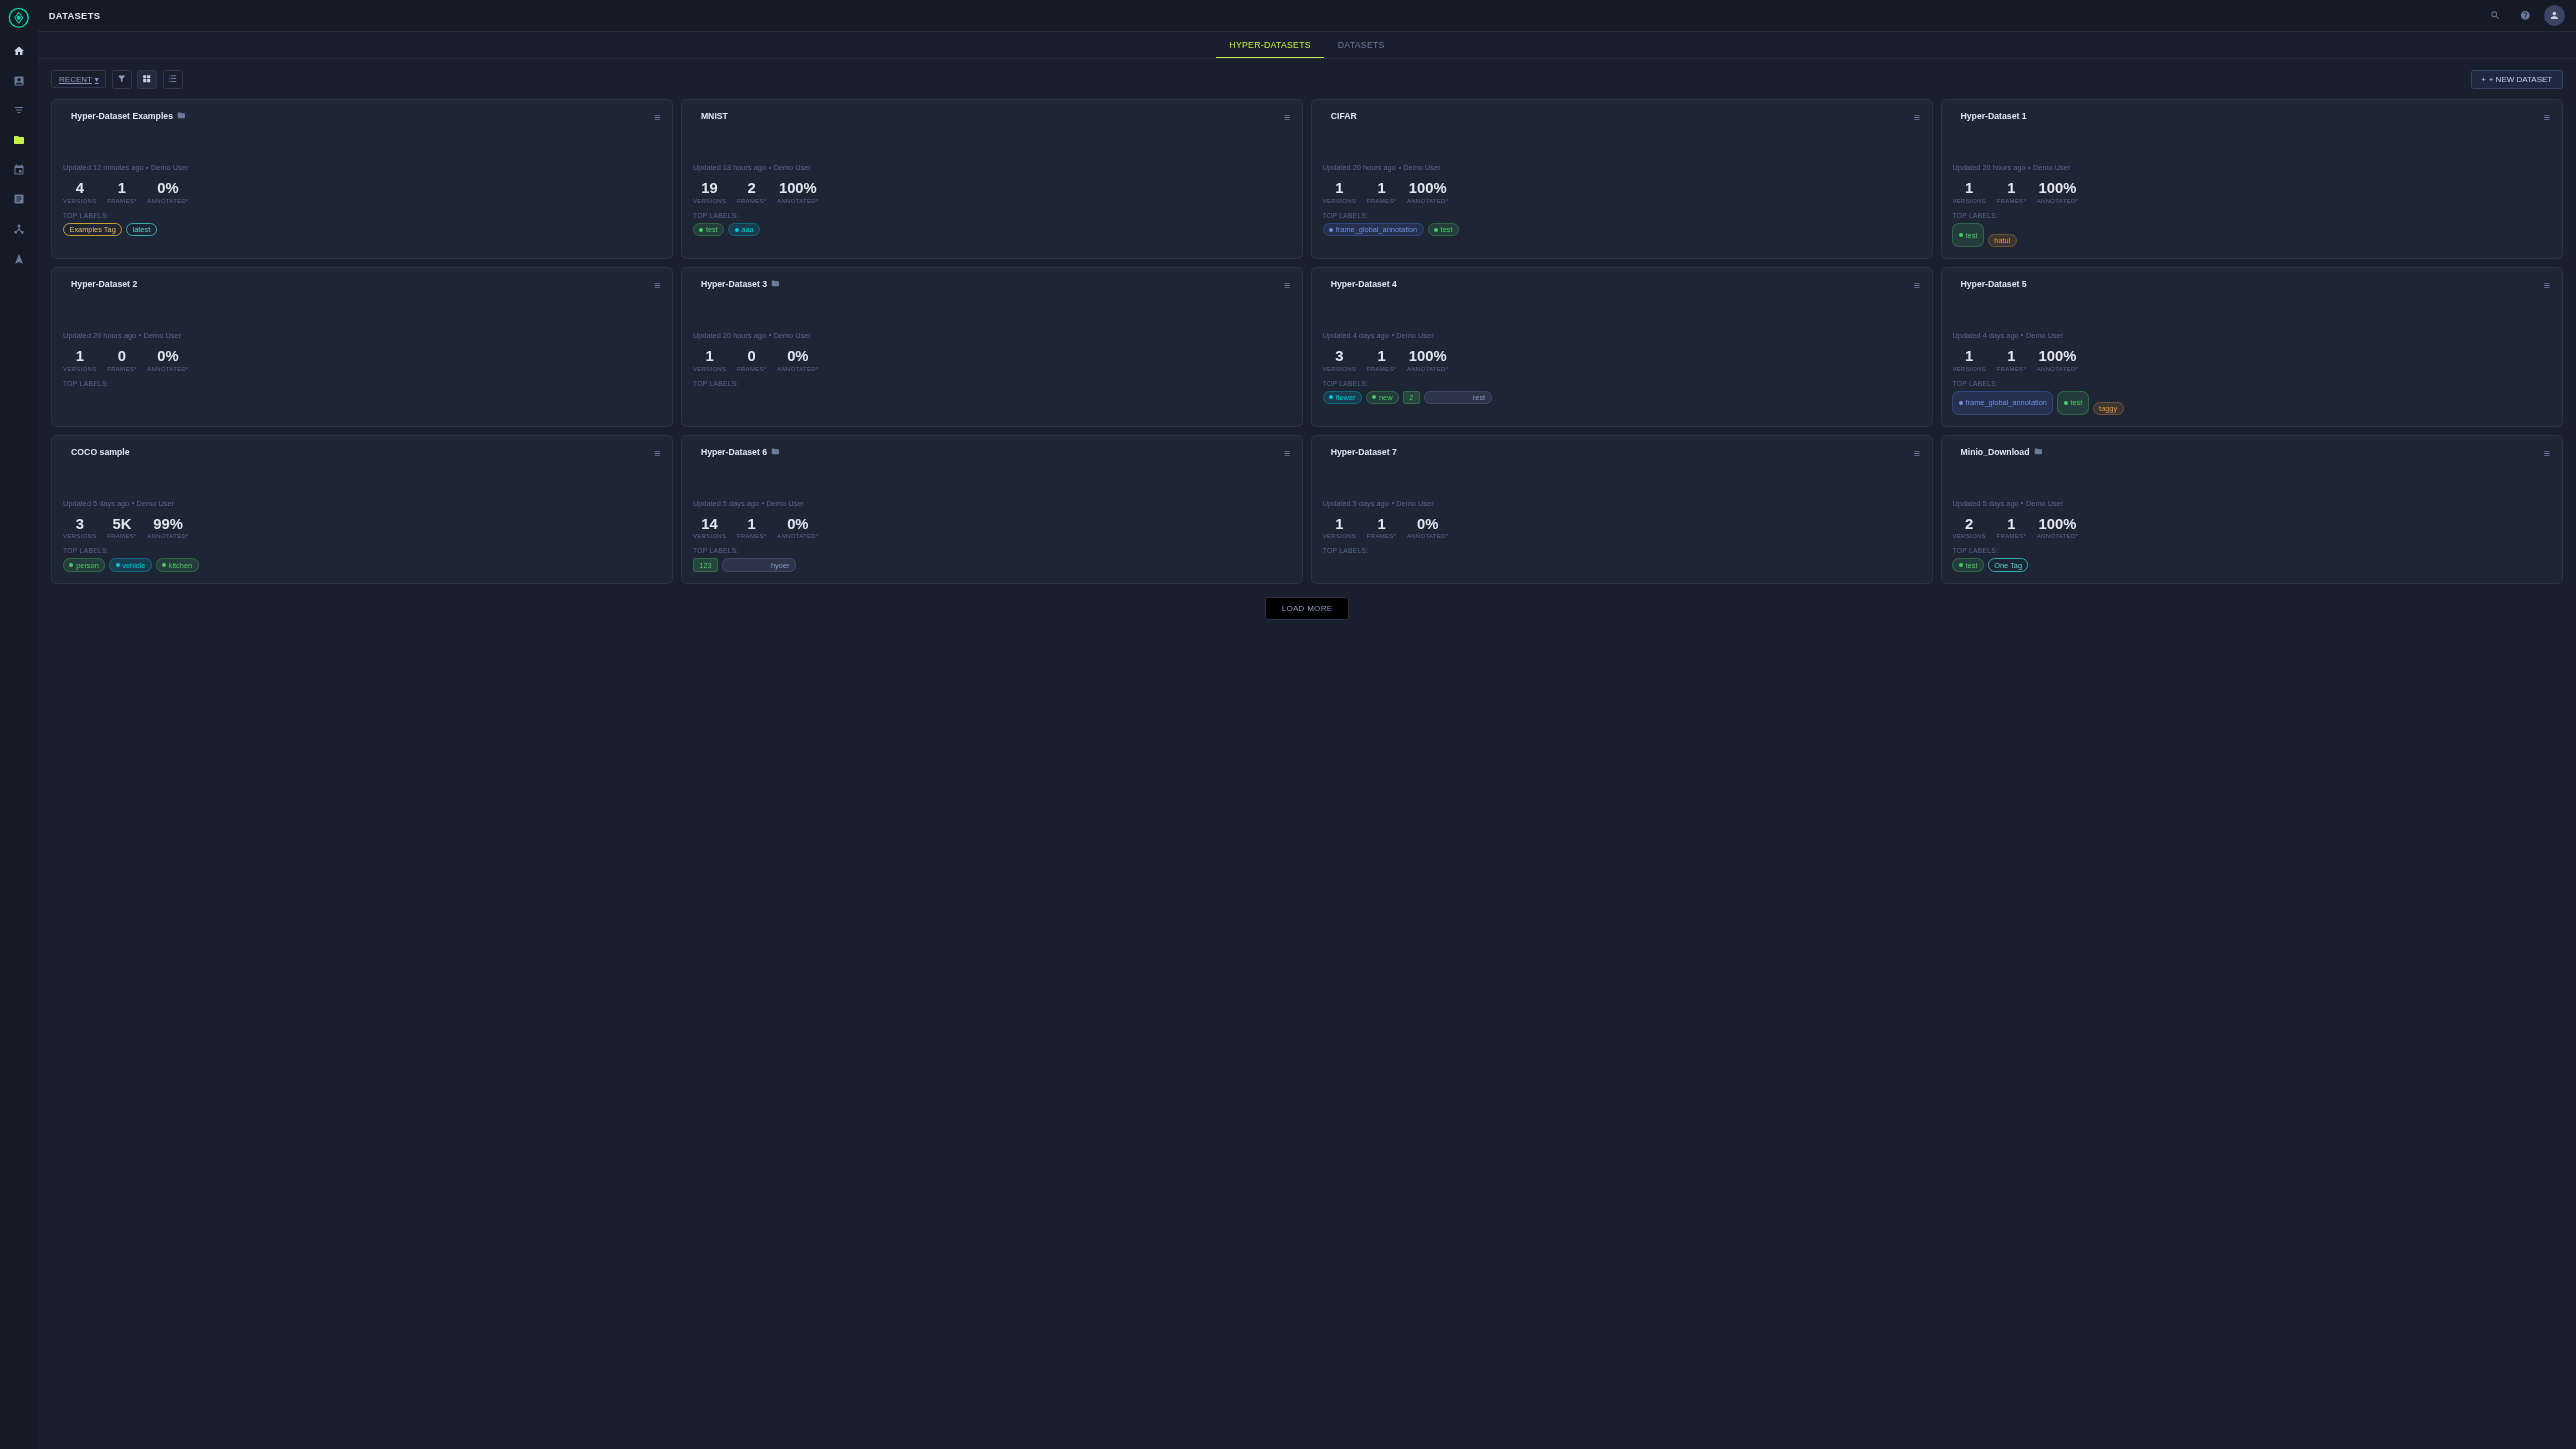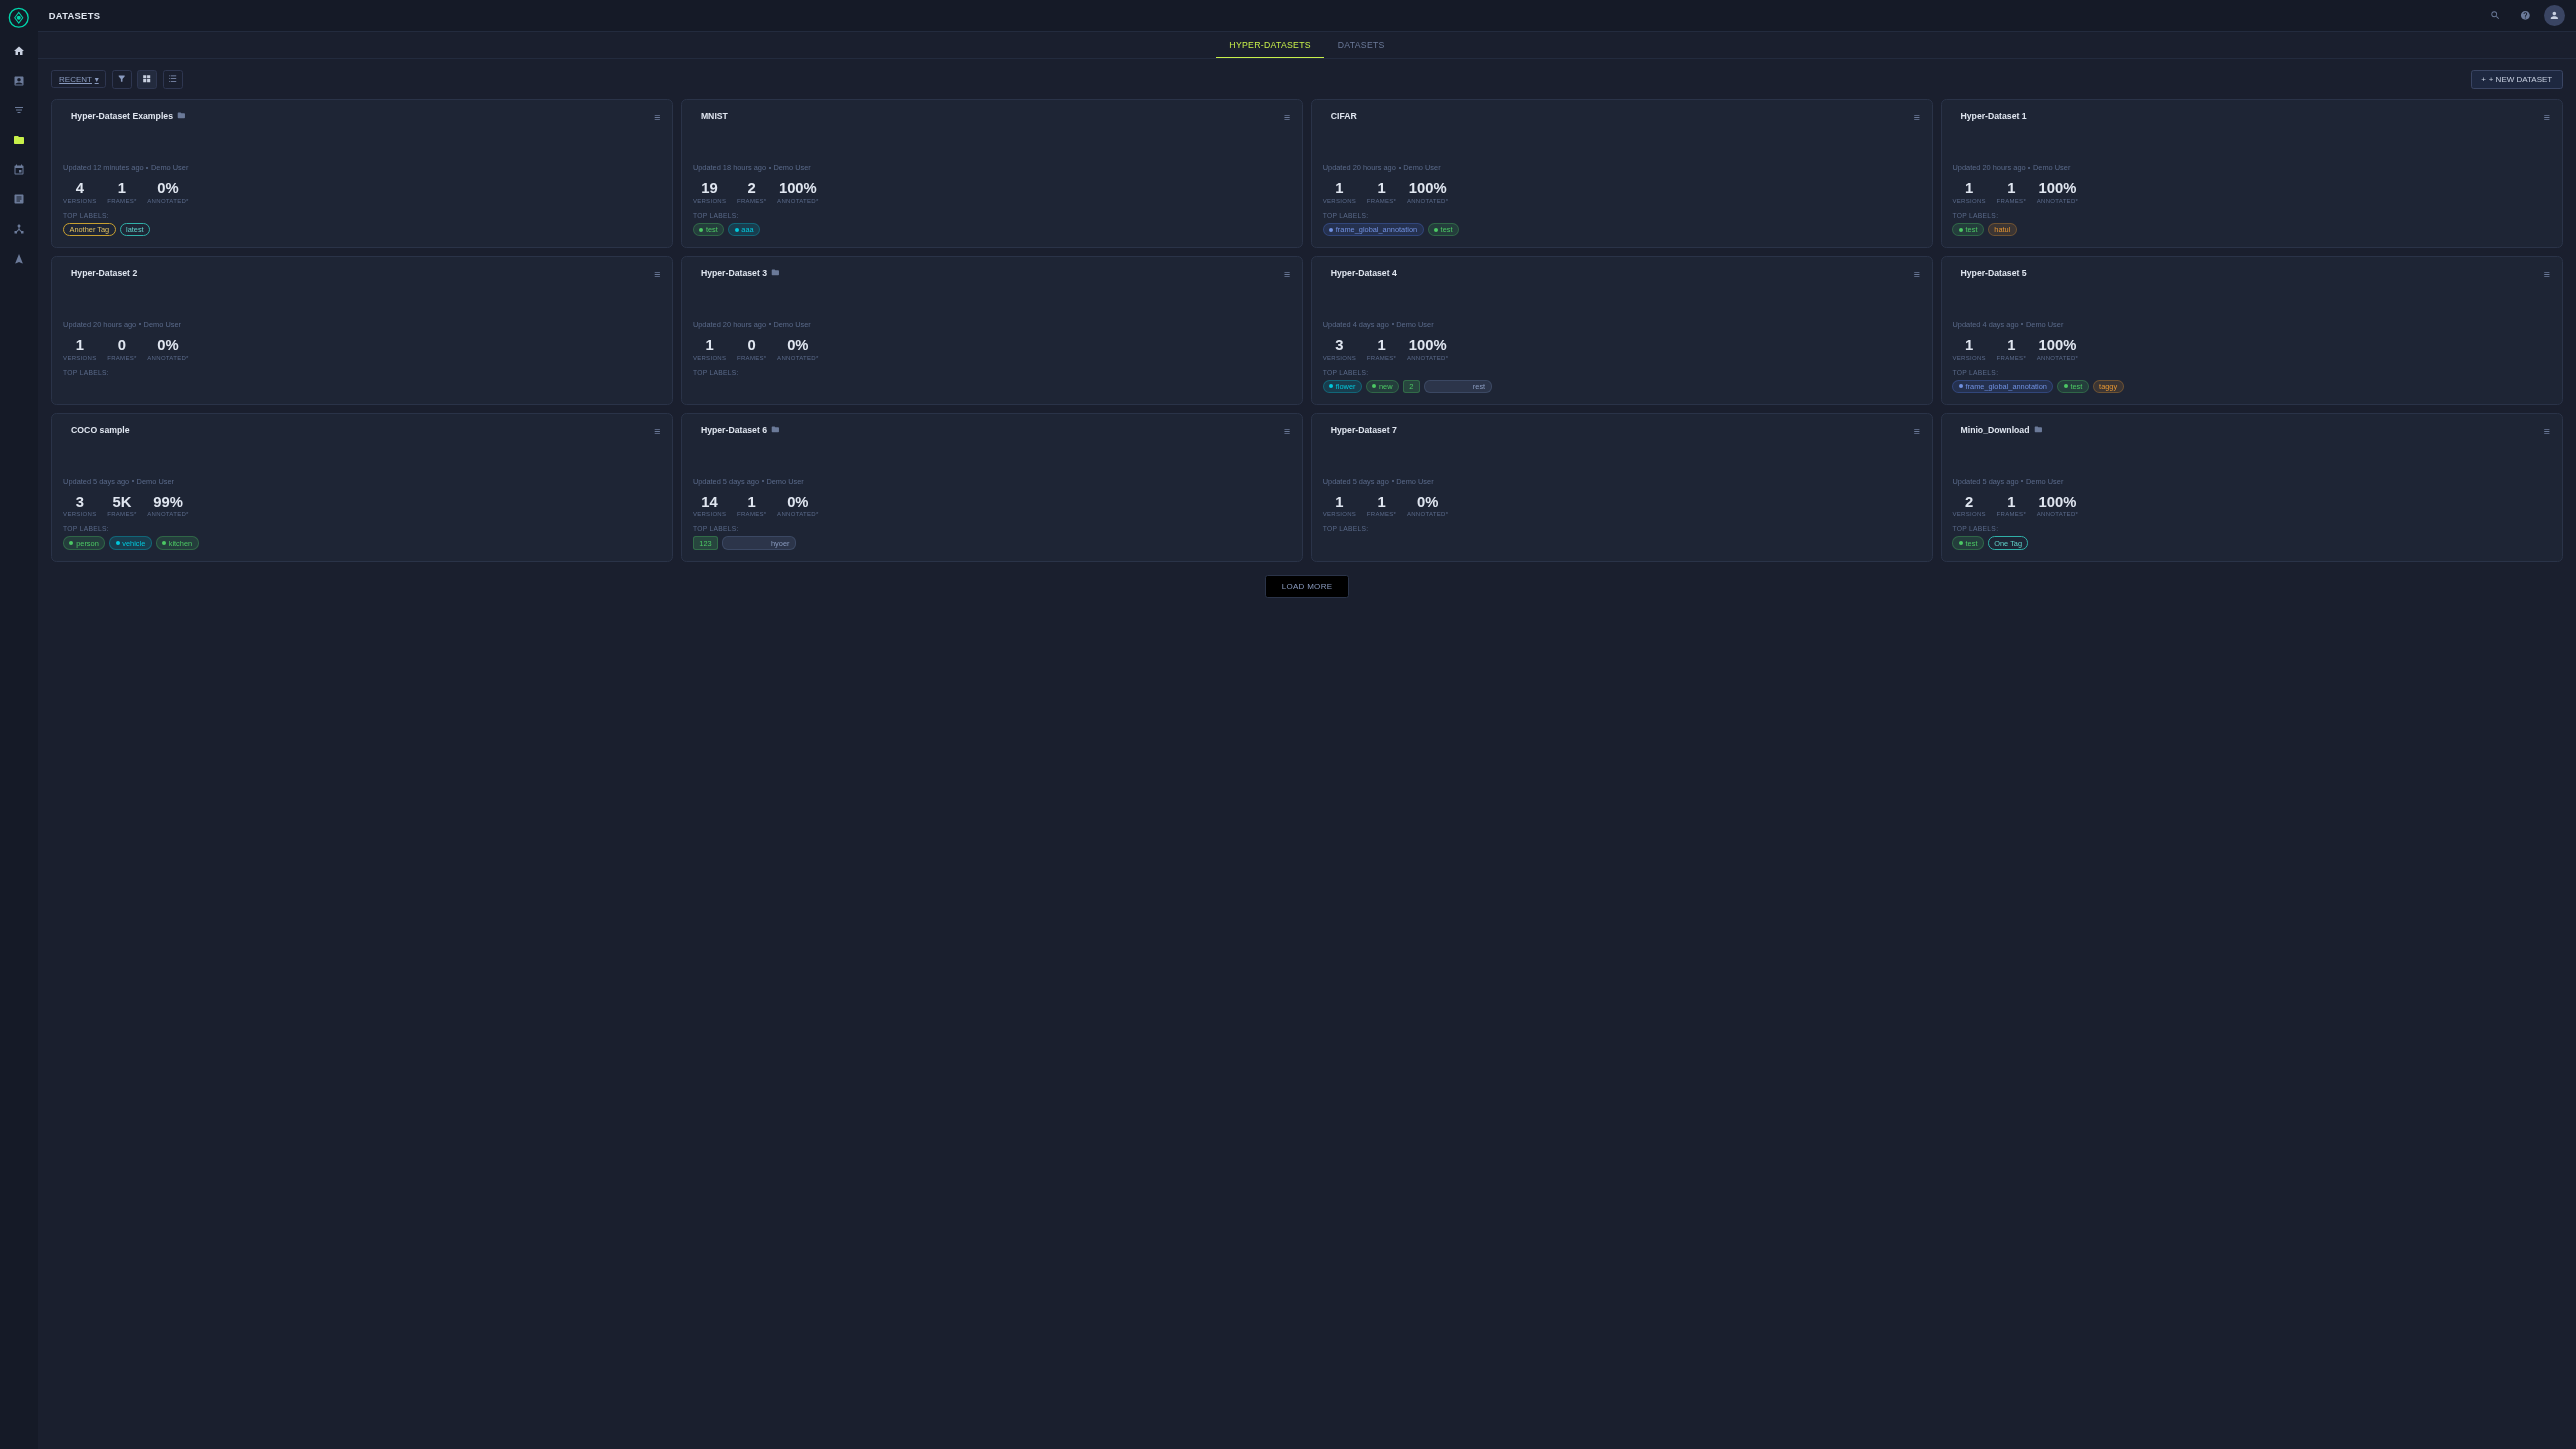--- a/index.html
+++ b/index.html
@@ -274,21 +274,21 @@
       font-weight: 500;
     }
     .tag-dot {
       width: 4px;
       height: 4px;
       border-radius: 50%;
     }
     .tag-green { background: rgba(76,200,100,0.15); color: #4cc864; border: 0.7px solid rgba(76,200,100,0.3); }
     .tag-cyan { background: rgba(0,200,220,0.15); color: #00c8dc; border: 0.7px solid rgba(0,200,220,0.3); }
     .tag-blue { background: rgba(80,120,230,0.15); color: #7090e0; border: 0.7px solid rgba(80,120,230,0.3); }
-    .tag-orange { background: rgba(230,150,50,0.15); color: #e69632; border: 0.7px solid rgba(230,150,50,0.3); }
+    .tag-orange { background: rgba(230,150,50,0.15); color: #e69632; border: 0.7px solid rgba(230,150,50,0.3); margin-top: 11px; }
     .tag-outline-yellow { background: transparent; color: #e0c060; border: 0.7px solid #c8a030; }
     .tag-outline-teal { background: transparent; color: #60d0c8; border: 0.7px solid #30b0a8; }
     .tag-num-green { background: rgba(76,200,100,0.2); color: #4cc864; border: 0.7px solid rgba(76,200,100,0.3); border-radius: 2.7px; }
     .tag-num-gray { background: rgba(100,120,160,0.2); color: #8a9bbf; border: 0.7px solid rgba(100,120,160,0.3); border-radius: 6px; padding-left: 48px; }
 
     
     .load-more-container {
       display: flex;
       justify-content: center;
       margin-top: 13.4px;
@@ -447,21 +447,21 @@
         <div class="stat-value">1</div>
         <div class="stat-label">FRAMES*</div>
       </div>
       <div class="stat-item">
         <div class="stat-value">0%</div>
         <div class="stat-label">ANNOTATED*</div>
       </div>
     </div>
     <div class="card-labels-title">TOP LABELS:</div>
     <div class="card-tags">
-            <span class="tag tag-outline-yellow">Another Tag</span>
+            <span class="tag tag-outline-yellow">Examples Tag</span>
             <span class="tag tag-outline-teal">latest</span>
           </div>
   </div>
         <div class="dataset-card">
     <div class="card-header">
       <div class="card-title-row">
         <span class="card-title">MNIST</span>
 
       </div>
       <span class="card-menu">≡</span>

